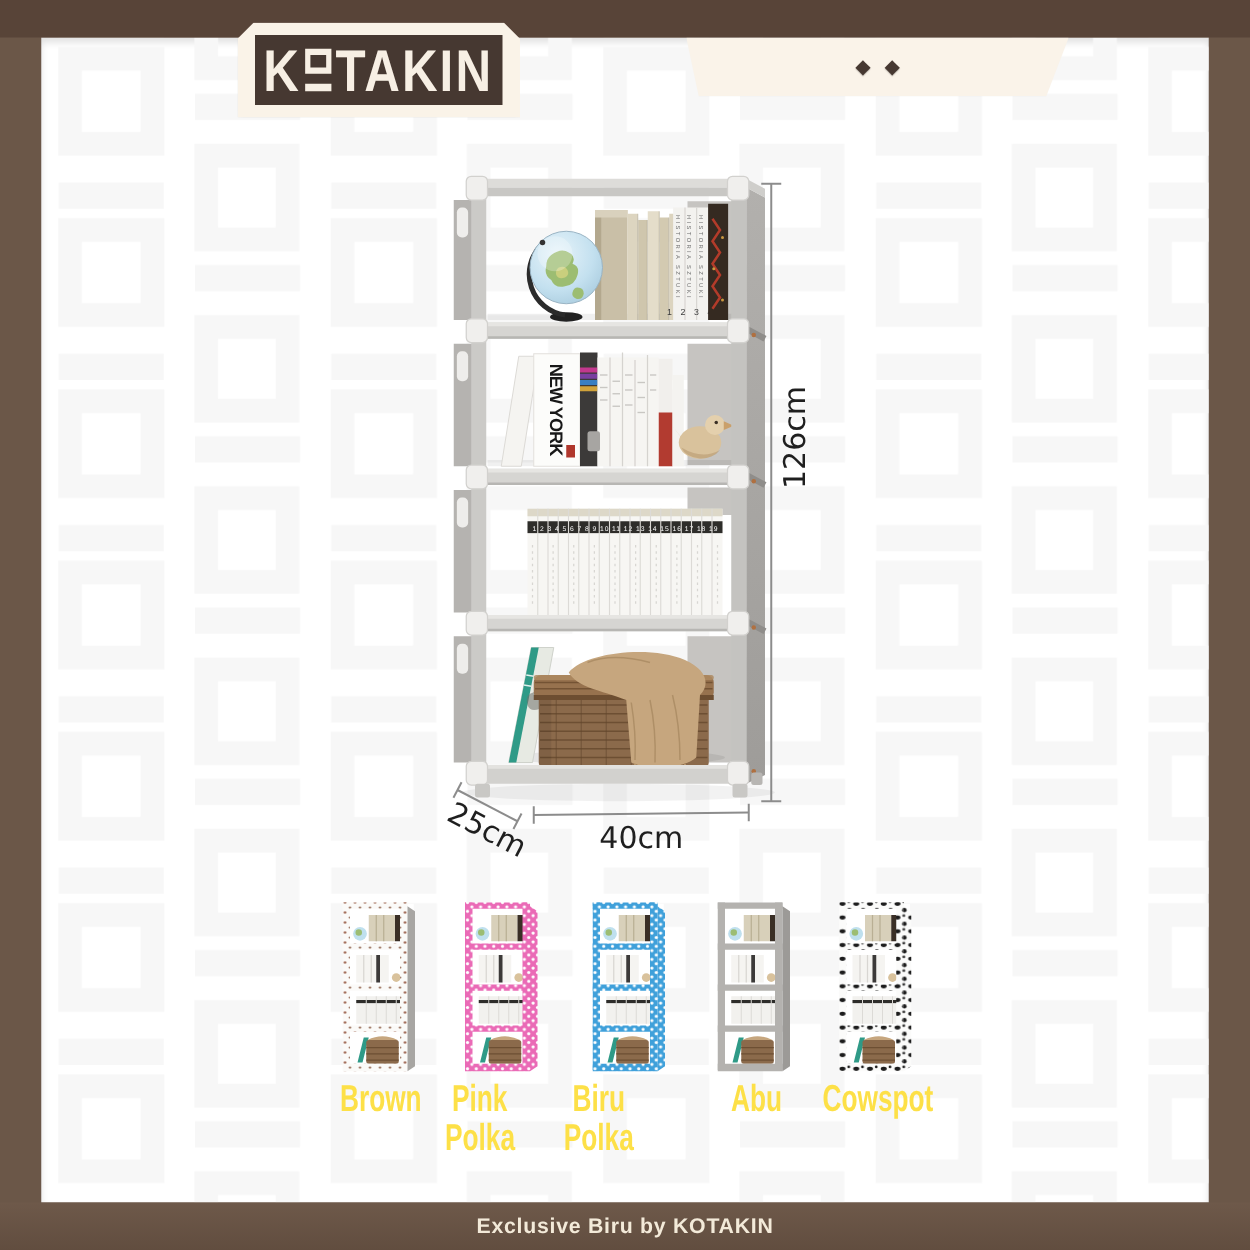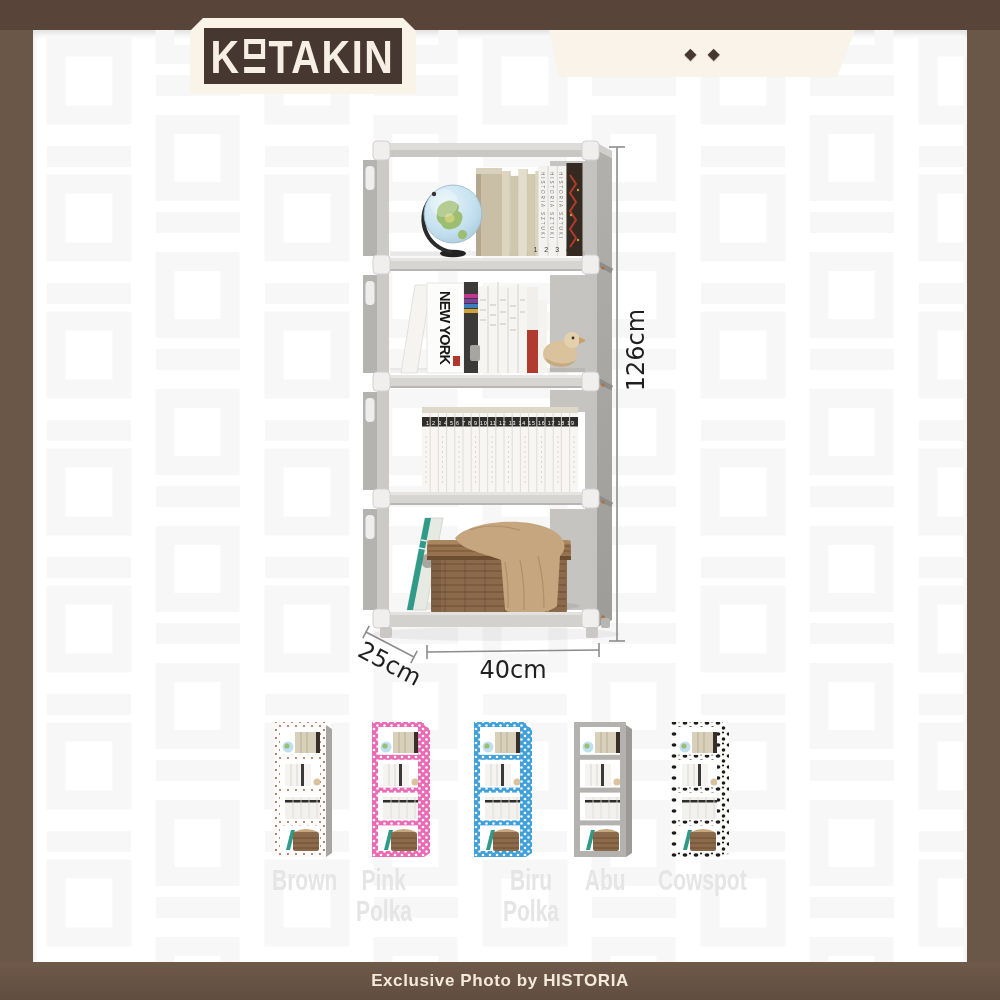--- a/index.html
+++ b/index.html
@@ -44,21 +44,21 @@
     filter:drop-shadow(0 3px 3px rgba(0,0,0,.3));
   }
   .banner .txt{color:#463831;font-weight:bold;font-size:23px;letter-spacing:.5px;text-shadow:0 1px 1px rgba(0,0,0,.25);}
   .banner .dia{color:#463831;font-size:16px;line-height:1;text-shadow:0 1px 1px rgba(0,0,0,.25);}
   
   .art{position:absolute;left:0;top:0;width:1000px;height:1000px;pointer-events:none;}
   
   .thumb{position:absolute;width:62px;height:140px;top:720px;}
   .vlabel{
     position:absolute;width:140px;top:864px;text-align:center;
-    color:#e5e5e5;font-weight:bold;font-size:30px;line-height:31px;
+    color:#fde047;font-weight:bold;font-size:30px;line-height:31px;
   }
   .vlabel span{display:inline-block;transform:scaleX(.70);white-space:nowrap;}
   .vlabel .l2{display:block;transform:scaleX(.70);}
   
   .footer{
     position:absolute;left:0;bottom:0;width:100%;height:38px;
     background:linear-gradient(#6e594a,#614d3f);
     display:flex;align-items:center;justify-content:center;
   }
   .footer .credit{color:#f3ead9;font-weight:bold;font-size:17px;letter-spacing:.6px;}
@@ -517,27 +517,27 @@
         <use href="#t-side" fill="url(#pat-cow)"></use>
     </svg>
   </div>
 
   <div class="vlabel" style="left:235px">
     <span>Brown</span><span class="l2"></span>
   </div>
   <div class="vlabel" style="left:314px">
     <span>Pink</span><span class="l2">Polka</span>
   </div>
-  <div class="vlabel" style="left:461px">
+  <div class="vlabel" style="left:409px">
     <span>Biru</span><span class="l2">Polka</span>
   </div>
   <div class="vlabel" style="left:535px">
     <span>Abu</span><span class="l2"></span>
   </div>
   <div class="vlabel" style="left:632px">
     <span>Cowspot</span><span class="l2"></span>
   </div>
 
   <div class="footer">
-    <span class="credit">Exclusive Photo by HISTORIA</span>
+    <span class="credit">Exclusive Biru by KOTAKIN</span>
   </div>
 
 </div>
 
 </body></html>

